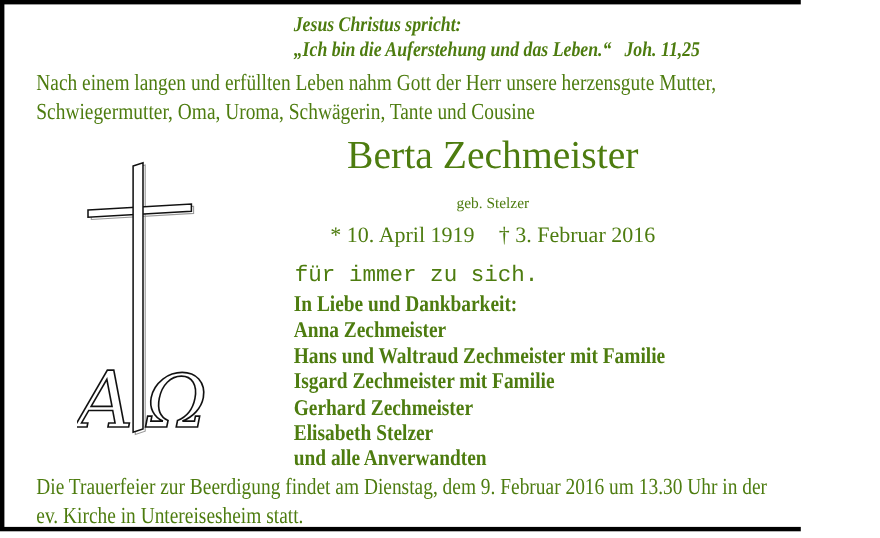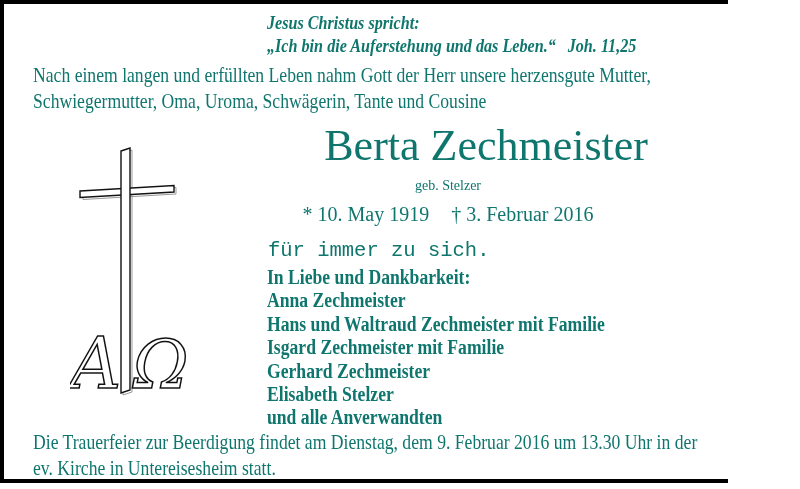--- a/index.html
+++ b/index.html
@@ -3,21 +3,21 @@
 <meta charset="utf-8">
 <style>
   html, body { margin: 0; padding: 0; }
   body { width: 800px; height: 489px; background: #ffffff; }
 
   .page {
     position: relative;
     width: 728px;
     height: 489px;
     background: #ffffff;
-    color: #0f766e;
+    color: #4d7c0f;
     font-family: "Liberation Serif", "DejaVu Serif", serif;
     overflow: hidden;
   }
 
   .frame {
     position: absolute;
     left: 0; top: 0;
     width: 793px; height: 483px;
     border: 4px solid #000000;
     box-sizing: border-box;
@@ -37,22 +37,22 @@
   }
   .scripture .ref { margin-left: 14px; }
 
   .intro {
     left: 33px; top: 63px;
     font-size: 21px; line-height: 25.5px;
   }
 
   .name-line {
     left: 248px; top: 120px; width: 400px;
-    text-align: right;
-    font-size: 44px;
+    text-align: center;
+    font-size: 36px;
   }
 
   .maiden {
     left: 248px; top: 178px; width: 400px;
     text-align: center;
     font-size: 14px;
   }
 
   .dates {
     left: 248px; top: 203px; width: 400px;
@@ -117,21 +117,21 @@
 
       <polygon points="51,9 60,6 60,248 51,251" fill="#ffffff" stroke="#111111" stroke-width="1.4"></polygon>
     </svg>
   </div>
 
   <div class="abs name-line">Berta Zechmeister</div>
 
   <div class="abs maiden">geb. Stelzer</div>
 
   <div class="abs dates">
-    <span>* 10. May 1919</span><span class="death">† 3. Februar 2016</span>
+    <span>* 10. April 1919</span><span class="death">† 3. Februar 2016</span>
   </div>
 
   <div class="abs farewell">für immer zu sich.</div>
 
   <div class="abs mourners condB">
     <div>In Liebe und Dankbarkeit:</div>
     <div>Anna Zechmeister</div>
     <div>Hans und Waltraud Zechmeister mit Familie</div>
     <div>Isgard Zechmeister mit Familie</div>
     <div>Gerhard Zechmeister</div>

